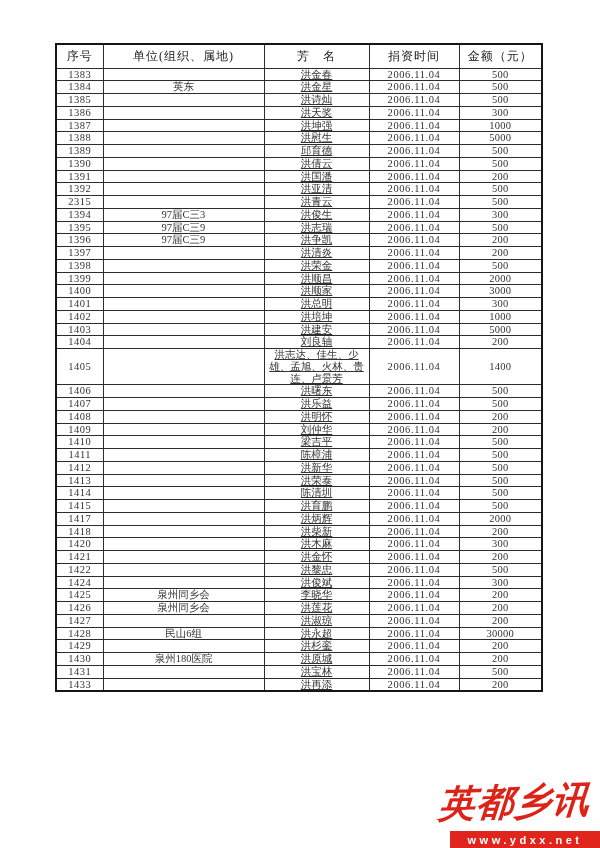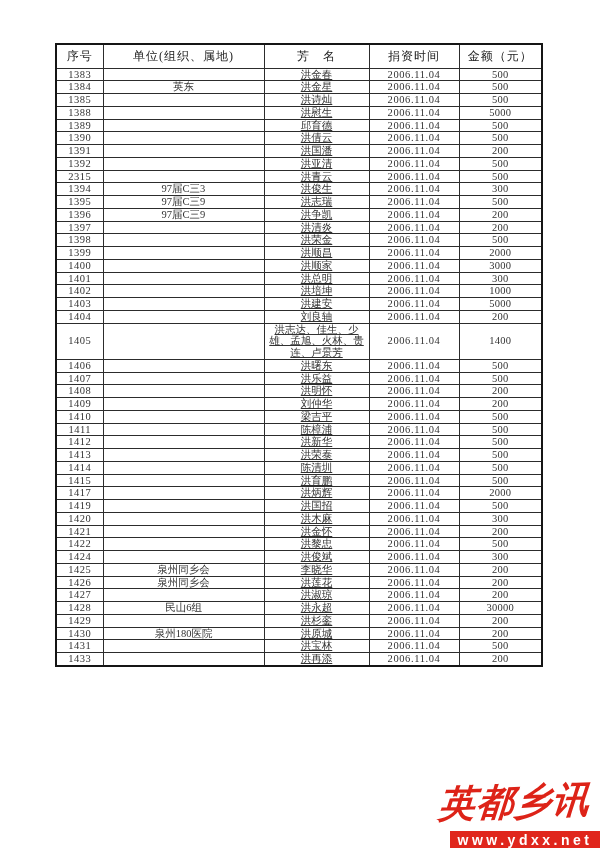--- a/index.html
+++ b/index.html
@@ -71,21 +71,21 @@
   }
   .wm-bar {
     position: absolute;
     left: 12px; top: 51px;
     width: 150px; height: 17px;
     display: flex;
     align-items: center;
     justify-content: center;
     font-family: "Liberation Sans", sans-serif;
     font-weight: bold;
-    font-size: 14px;
+    font-size: 11px;
     letter-spacing: 3.5px;
     color: #ffffff;
   }
 </style>
 </head>
 <body>
 
 <div class="page">
 
   <table class="scan-table">
@@ -121,20 +121,34 @@
           <td class="col-amount">500</td>
         </tr>
         <tr>
           <td class="col-serial">1385</td>
           <td class="col-unit"></td>
           <td class="col-name">洪诗灿</td>
           <td class="col-date">2006.11.04</td>
           <td class="col-amount">500</td>
         </tr>
         <tr>
+          <td class="col-serial">1386</td>
+          <td class="col-unit"></td>
+          <td class="col-name">洪天奖</td>
+          <td class="col-date">2006.11.04</td>
+          <td class="col-amount">300</td>
+        </tr>
+        <tr>
+          <td class="col-serial">1387</td>
+          <td class="col-unit"></td>
+          <td class="col-name">洪坤强</td>
+          <td class="col-date">2006.11.04</td>
+          <td class="col-amount">1000</td>
+        </tr>
+        <tr>
           <td class="col-serial">1388</td>
           <td class="col-unit"></td>
           <td class="col-name">洪慰生</td>
           <td class="col-date">2006.11.04</td>
           <td class="col-amount">5000</td>
         </tr>
         <tr>
           <td class="col-serial">1389</td>
           <td class="col-unit"></td>
           <td class="col-name">邱育德</td>
@@ -324,25 +338,25 @@
           <td class="col-amount">500</td>
         </tr>
         <tr>
           <td class="col-serial">1417</td>
           <td class="col-unit"></td>
           <td class="col-name">洪炳辉</td>
           <td class="col-date">2006.11.04</td>
           <td class="col-amount">2000</td>
         </tr>
         <tr>
-          <td class="col-serial">1419</td>
-          <td class="col-unit"></td>
-          <td class="col-name">洪国招</td>
-          <td class="col-date">2006.11.04</td>
-          <td class="col-amount">500</td>
+          <td class="col-serial">1418</td>
+          <td class="col-unit"></td>
+          <td class="col-name">洪柴新</td>
+          <td class="col-date">2006.11.04</td>
+          <td class="col-amount">200</td>
         </tr>
         <tr>
           <td class="col-serial">1420</td>
           <td class="col-unit"></td>
           <td class="col-name">洪木麻</td>
           <td class="col-date">2006.11.04</td>
           <td class="col-amount">300</td>
         </tr>
         <tr>
           <td class="col-serial">1421</td>

